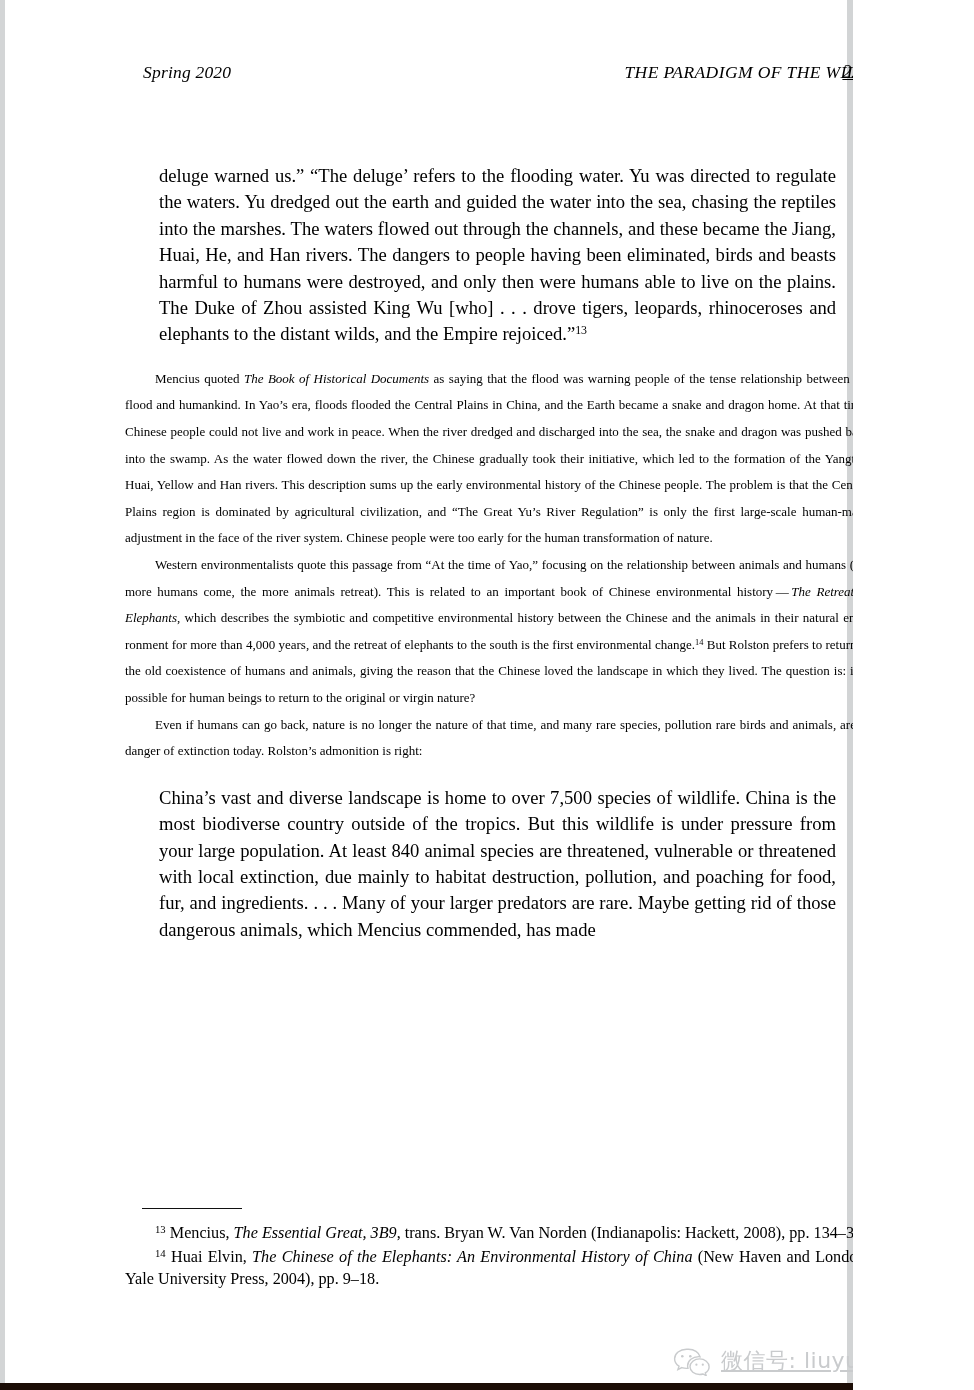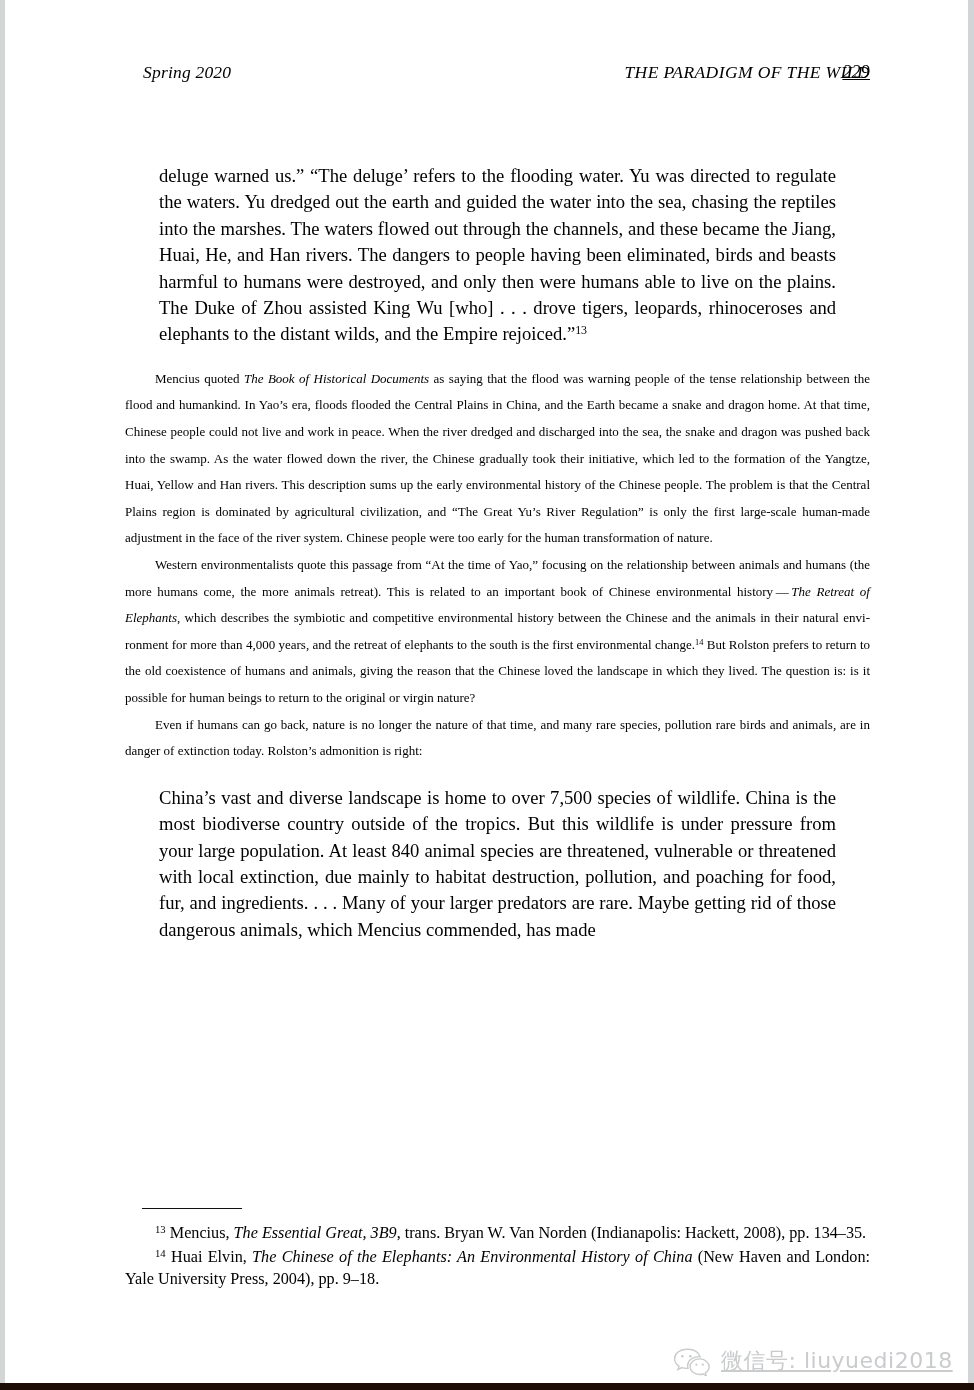--- a/index.html
+++ b/index.html
@@ -8,21 +8,21 @@
     padding: 0;
     background: #ffffff;
   }
   body {
     font-family: "Liberation Serif", "DejaVu Serif", serif;
     color: #000000;
   }
 
   .page {
     position: relative;
-    width: 974px;
+    width: 853px;
     height: 1390px;
     background: #ffffff;
     box-sizing: border-box;
     overflow: hidden;
   }
 
   
   .edge-left {
     position: absolute;
     left: 0; top: 0;

